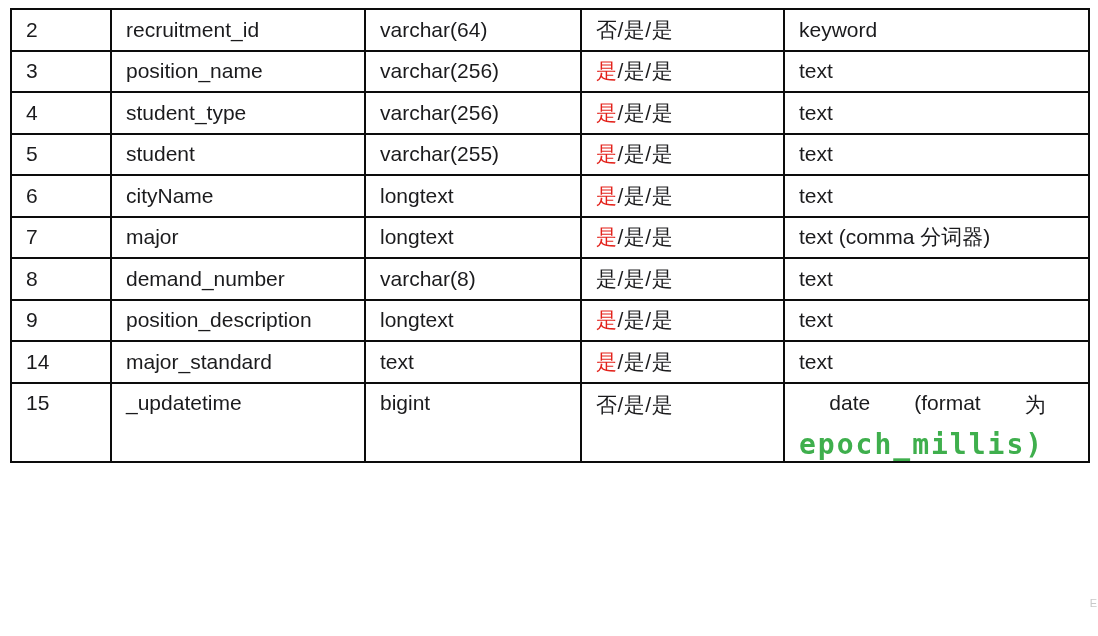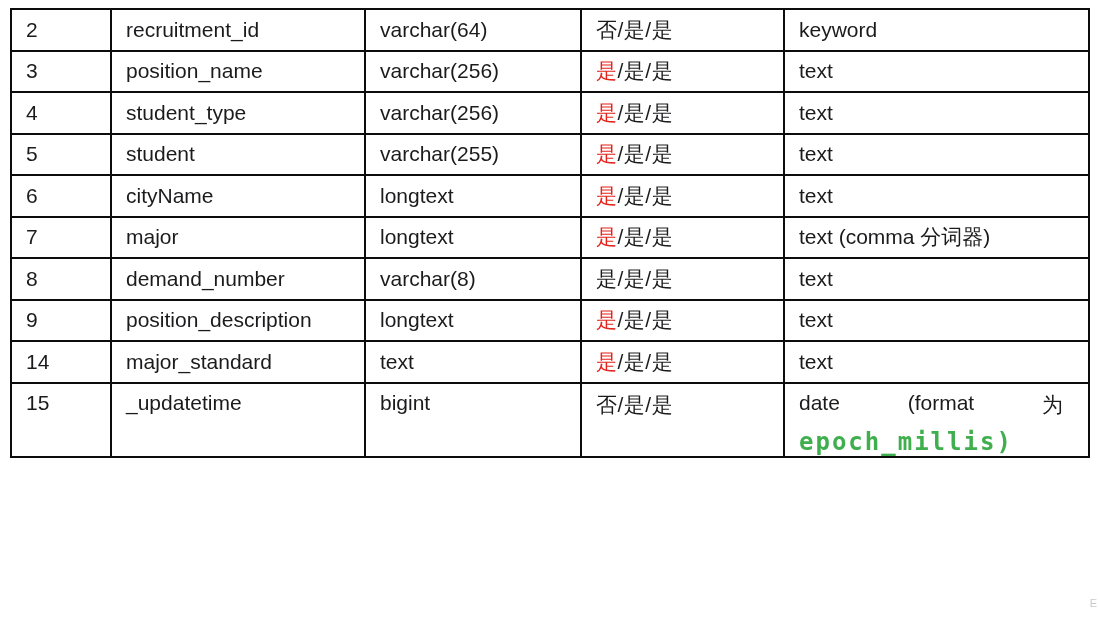--- a/index.html
+++ b/index.html
@@ -21,27 +21,27 @@
   tr.r{height:41.5px;}
   tr.last{height:68px;}
   tr.last td{vertical-align:top;padding-top:7px;}
   col.c1{width:100px}
   col.c2{width:254px}
   col.c3{width:216px}
   col.c4{width:203px}
   col.c5{width:305px}
   .flagcell span{letter-spacing:0.5px;}
   .es-date-line1{
-    display:flex;justify-content:space-between;
-    padding-right:25px;
+    display:flex;justify-content:center;
+    padding-right:12px;
     gap:44px;
   }
   .es-date-line2{
     font-family:"DejaVu Sans Mono","Liberation Mono",monospace;
-    font-weight:bold;font-size:24px;letter-spacing:2px;
+    font-weight:bold;font-size:28px;letter-spacing:2px;
     margin-top:9px;
   }
   .watermark{
     position:absolute;right:1px;top:597px;
     font-size:11px;color:#c9c9c9;
   }
 </style>
 </head>
 <body>
 

